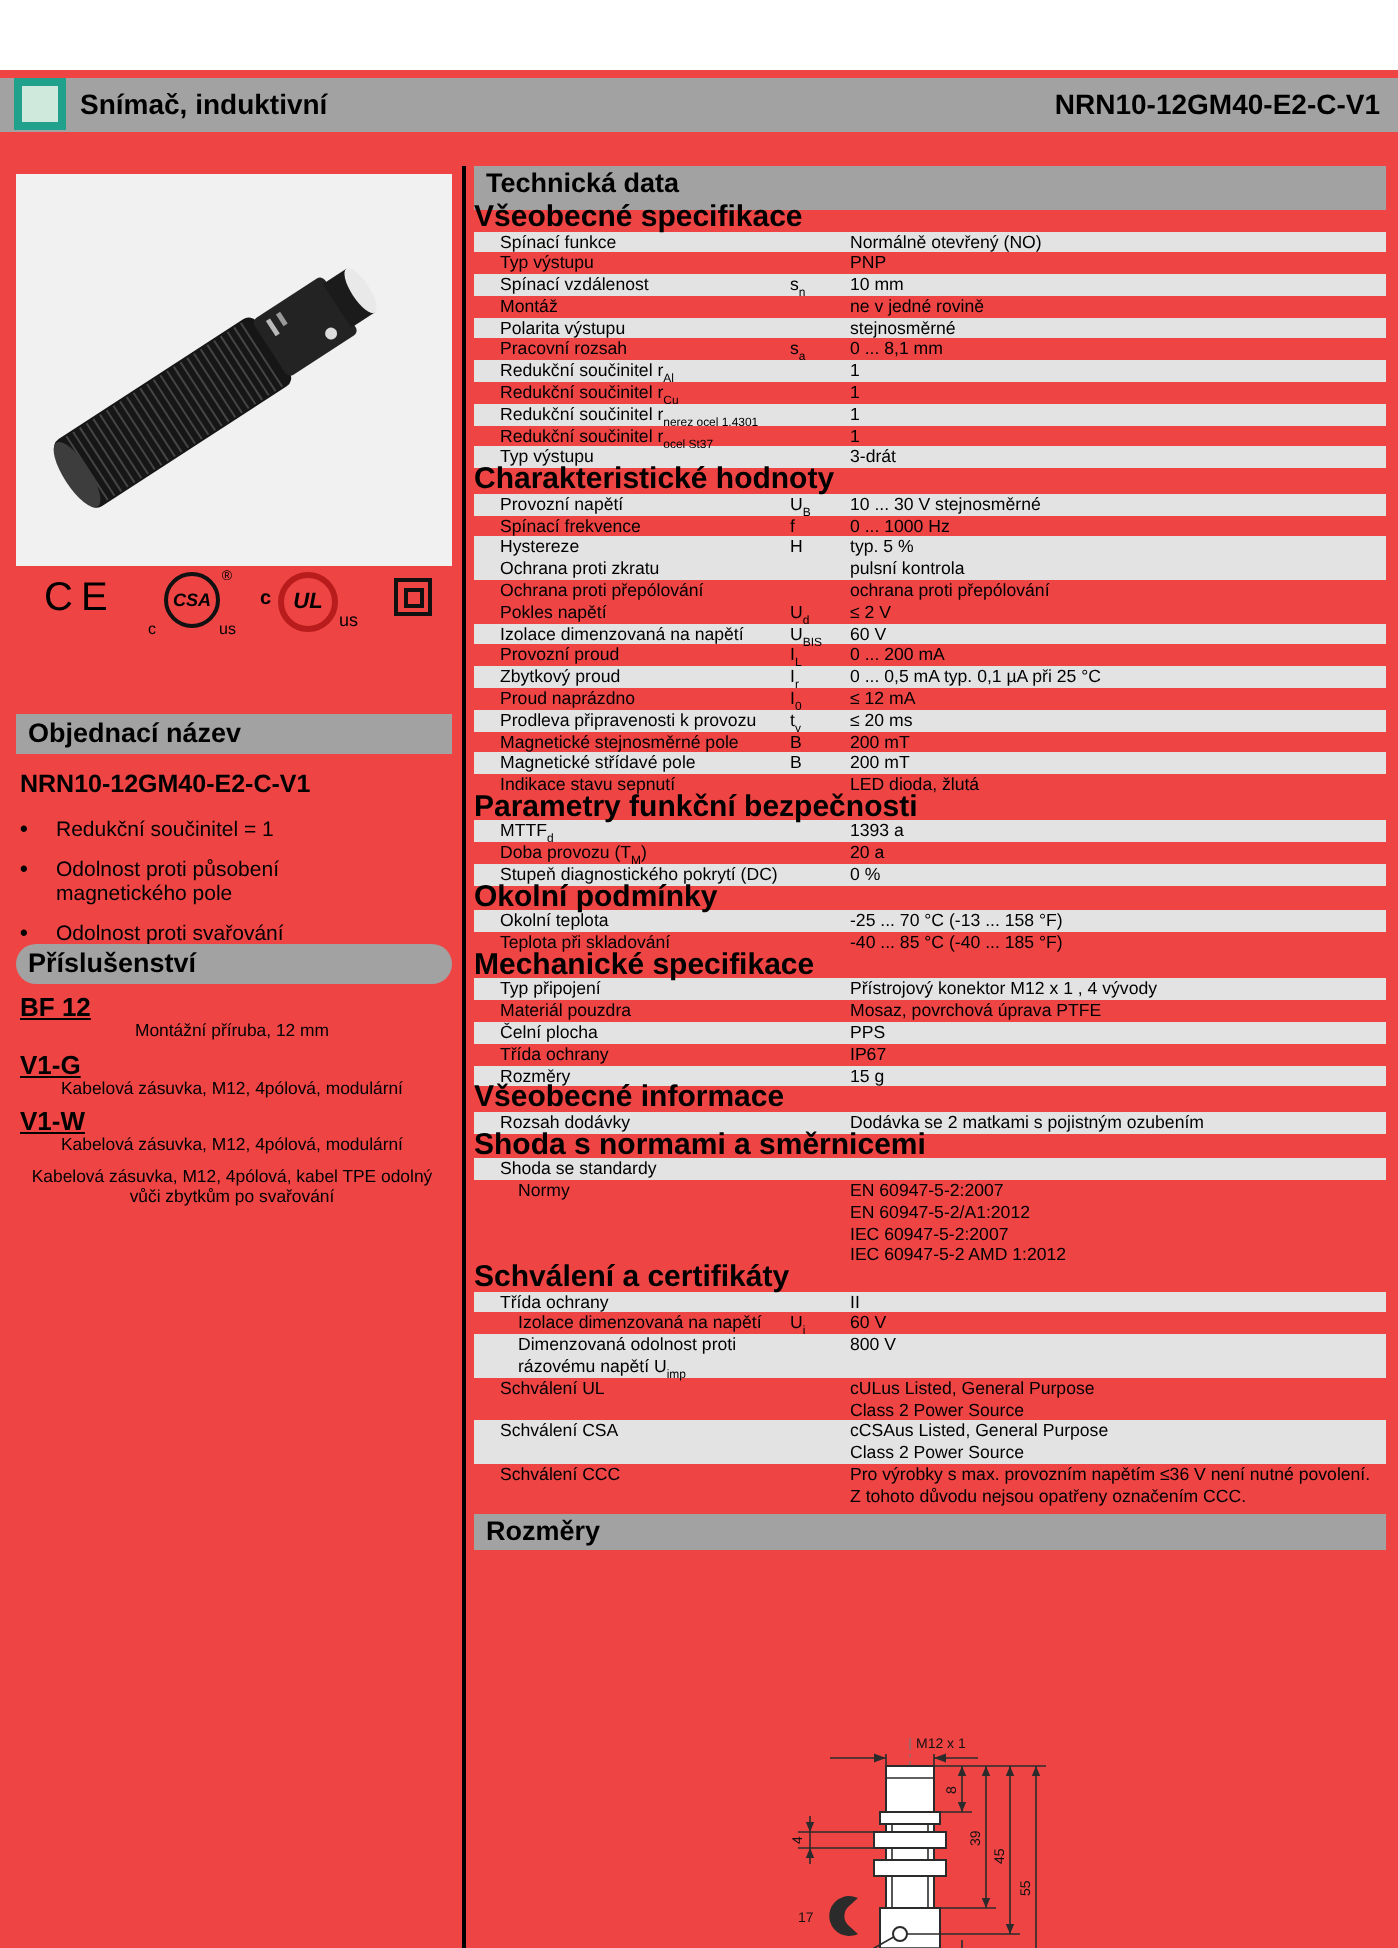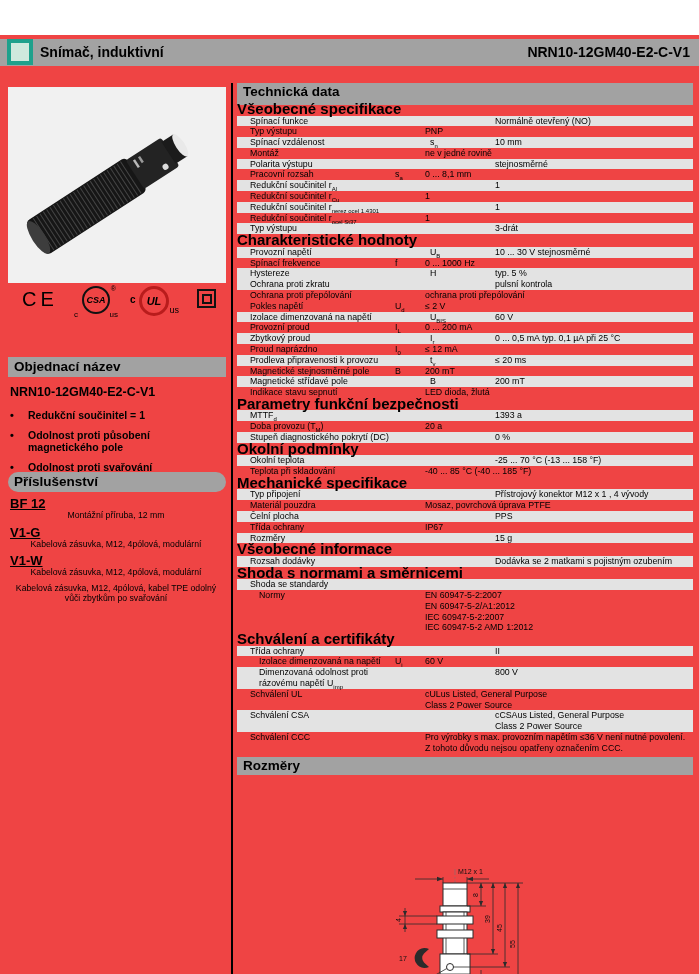--- a/index.html
+++ b/index.html
@@ -31,35 +31,35 @@
              display:flex;align-items:center;justify-content:center;}
   .protclass-inner{width:6px;height:6px;border:2px solid #111;}
 
   .secbar{position:absolute;left:8px;width:218px;height:20px;background:#a2a2a2;
           font-size:13.5px;font-weight:bold;line-height:20px;padding-left:6px;box-sizing:border-box;}
   .order-bar{top:322px;}
   .order-code{position:absolute;left:10px;top:350px;font-size:12.5px;font-weight:bold;}
   .bullets{position:absolute;left:10px;top:374px;width:205px;}
   .bullet{display:flex;margin-bottom:7px;}
   .bmark{width:18px;flex-shrink:0;font-size:11px;font-weight:bold;}
-  .btext{font-size:10.5px;font-weight:bold;line-height:12.5px;width:160px;}
+  .btext{font-size:10.5px;font-weight:normal;line-height:12.5px;width:160px;}
   .acc-bar{top:437px;border-radius:10px;}
   .acc-list{position:absolute;left:10px;top:462px;width:212px;}
   .acc{margin-bottom:5px;}
   .accname{font-size:13px;font-weight:bold;line-height:13px;text-decoration:underline;}
   .accdesc{font-size:8.7px;line-height:10.5px;text-align:center;}
 
   
   .vline{position:absolute;left:231px;top:48px;width:2px;height:926px;background:#000;}
   .tech-bar{position:absolute;left:237px;top:48px;width:456px;height:22px;background:#a2a2a2;
             font-size:13.5px;font-weight:bold;line-height:18px;padding-left:6px;box-sizing:border-box;}
   .tech-table{position:absolute;left:237px;top:68px;width:456px;}
   .tsec{font-size:15px;font-weight:bold;height:12.5px;line-height:12.5px;}
   .trow{display:flex;align-items:flex-start;min-height:10.8px;font-size:8.8px;line-height:10.8px;}
-  .trow.stripe{background:#e3e3e3;gap:35px;}
+  .trow.stripe{background:#e3e3e3;}
   .tlabel{width:158px;flex-shrink:0;padding-left:13px;box-sizing:border-box;}
   .tsym{width:30px;flex-shrink:0;}
   .tval{flex:1;padding-right:4px;}
   sub{font-size:68%;line-height:0;}
 
   .roz-bar{position:absolute;left:237px;top:722px;width:456px;height:18px;background:#a2a2a2;
            font-size:13.5px;font-weight:bold;line-height:18px;padding-left:6px;box-sizing:border-box;}
   .drawing{position:absolute;left:385px;top:831px;}
   .drawing text{fill:#111;font-size:7px;font-family:"Liberation Sans",sans-serif;}
   .drawing .dimline{stroke:#2b2b2b;stroke-width:0.8;fill:none;}

